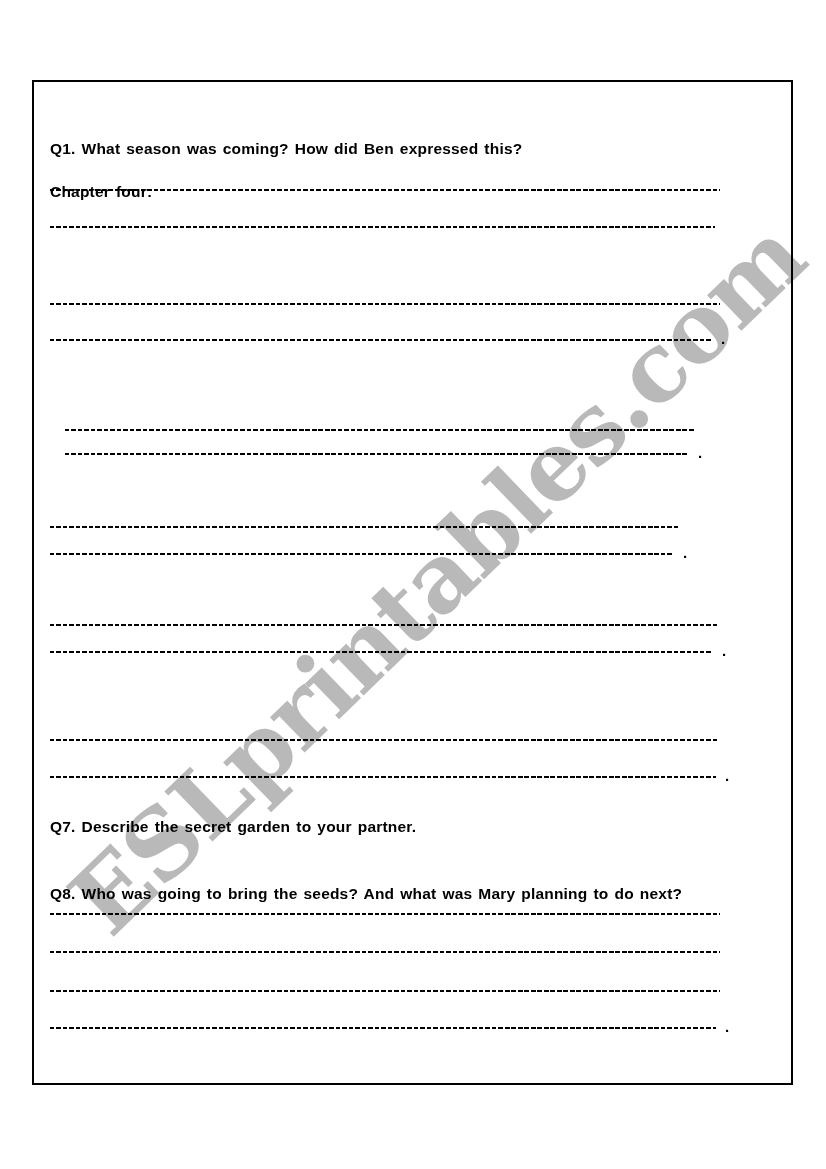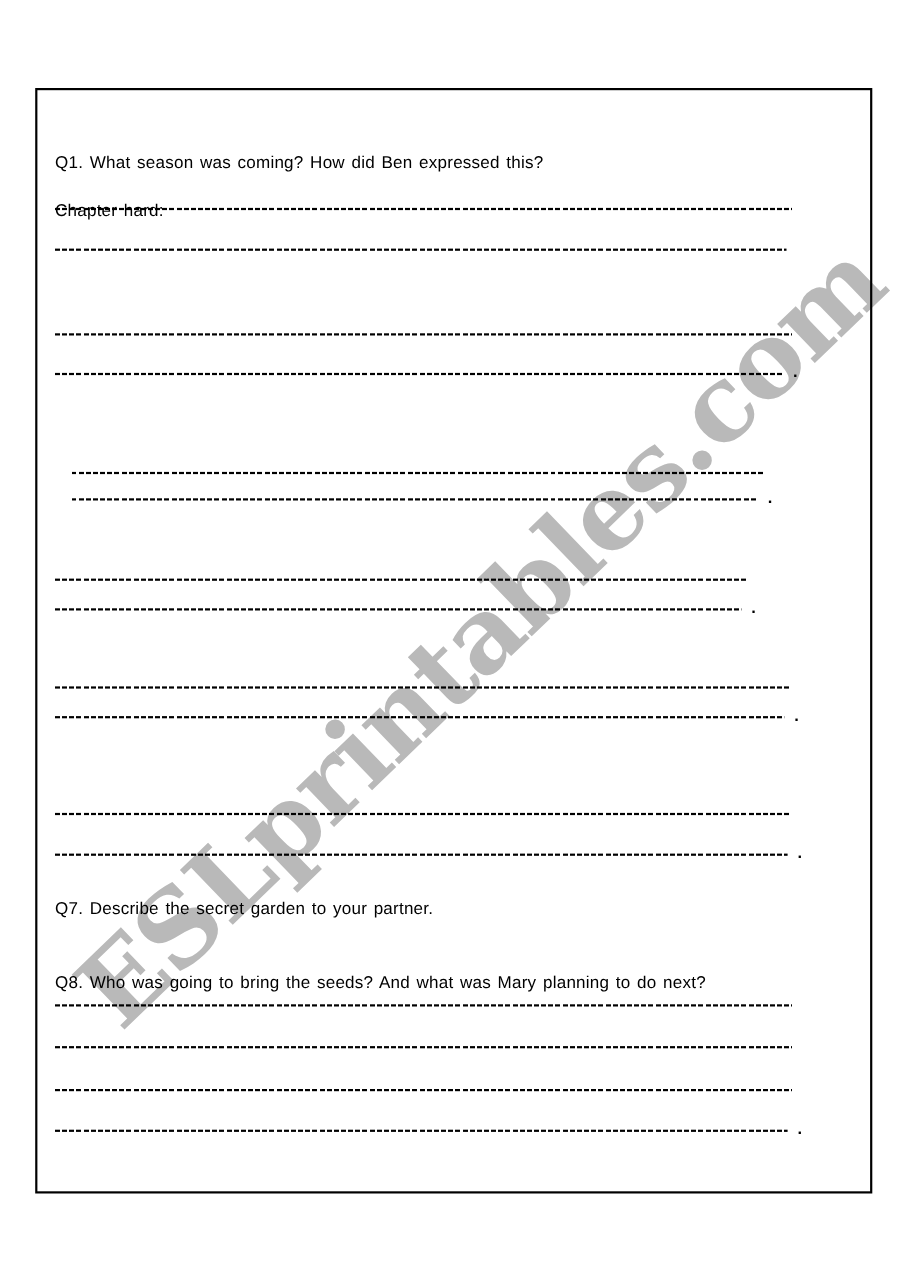--- a/index.html
+++ b/index.html
@@ -32,21 +32,21 @@
     top: 80px;
     width: 757px;
     height: 1001px;
     border: 2px solid #000000;
     z-index: 1;
   }
   .txt {
     position: absolute;
     left: 16px;
     color: #000000;
-    font-weight: 400;
+    font-weight: 700;
     font-size: 15.5px;
     letter-spacing: 0.2px;
     word-spacing: 1.5px;
     white-space: nowrap;
   }
   .line {
     position: absolute;
     display: flex;
     align-items: flex-end;
     height: 8px;
@@ -66,21 +66,21 @@
 </style>
 </head>
 <body>
 
 <div class="canvas">
 
   <div class="watermark">ESLprintables.com</div>
 
   <div class="frame">
 
-    <div class="txt" style="top:101px">Chapter hard:</div>
+    <div class="txt" style="top:101px">Chapter four:</div>
 
     <div class="txt" style="top:58px">Q1. What season was coming? How did Ben expressed this?</div>
     <div class="line" style="top:102px; left:16px">
         <span class="rule" style="width:670px"></span>
       </div>
     <div class="line" style="top:139px; left:16px">
         <span class="rule" style="width:665px"></span>
       </div>
 
     <div class="line" style="top:216px; left:16px">

